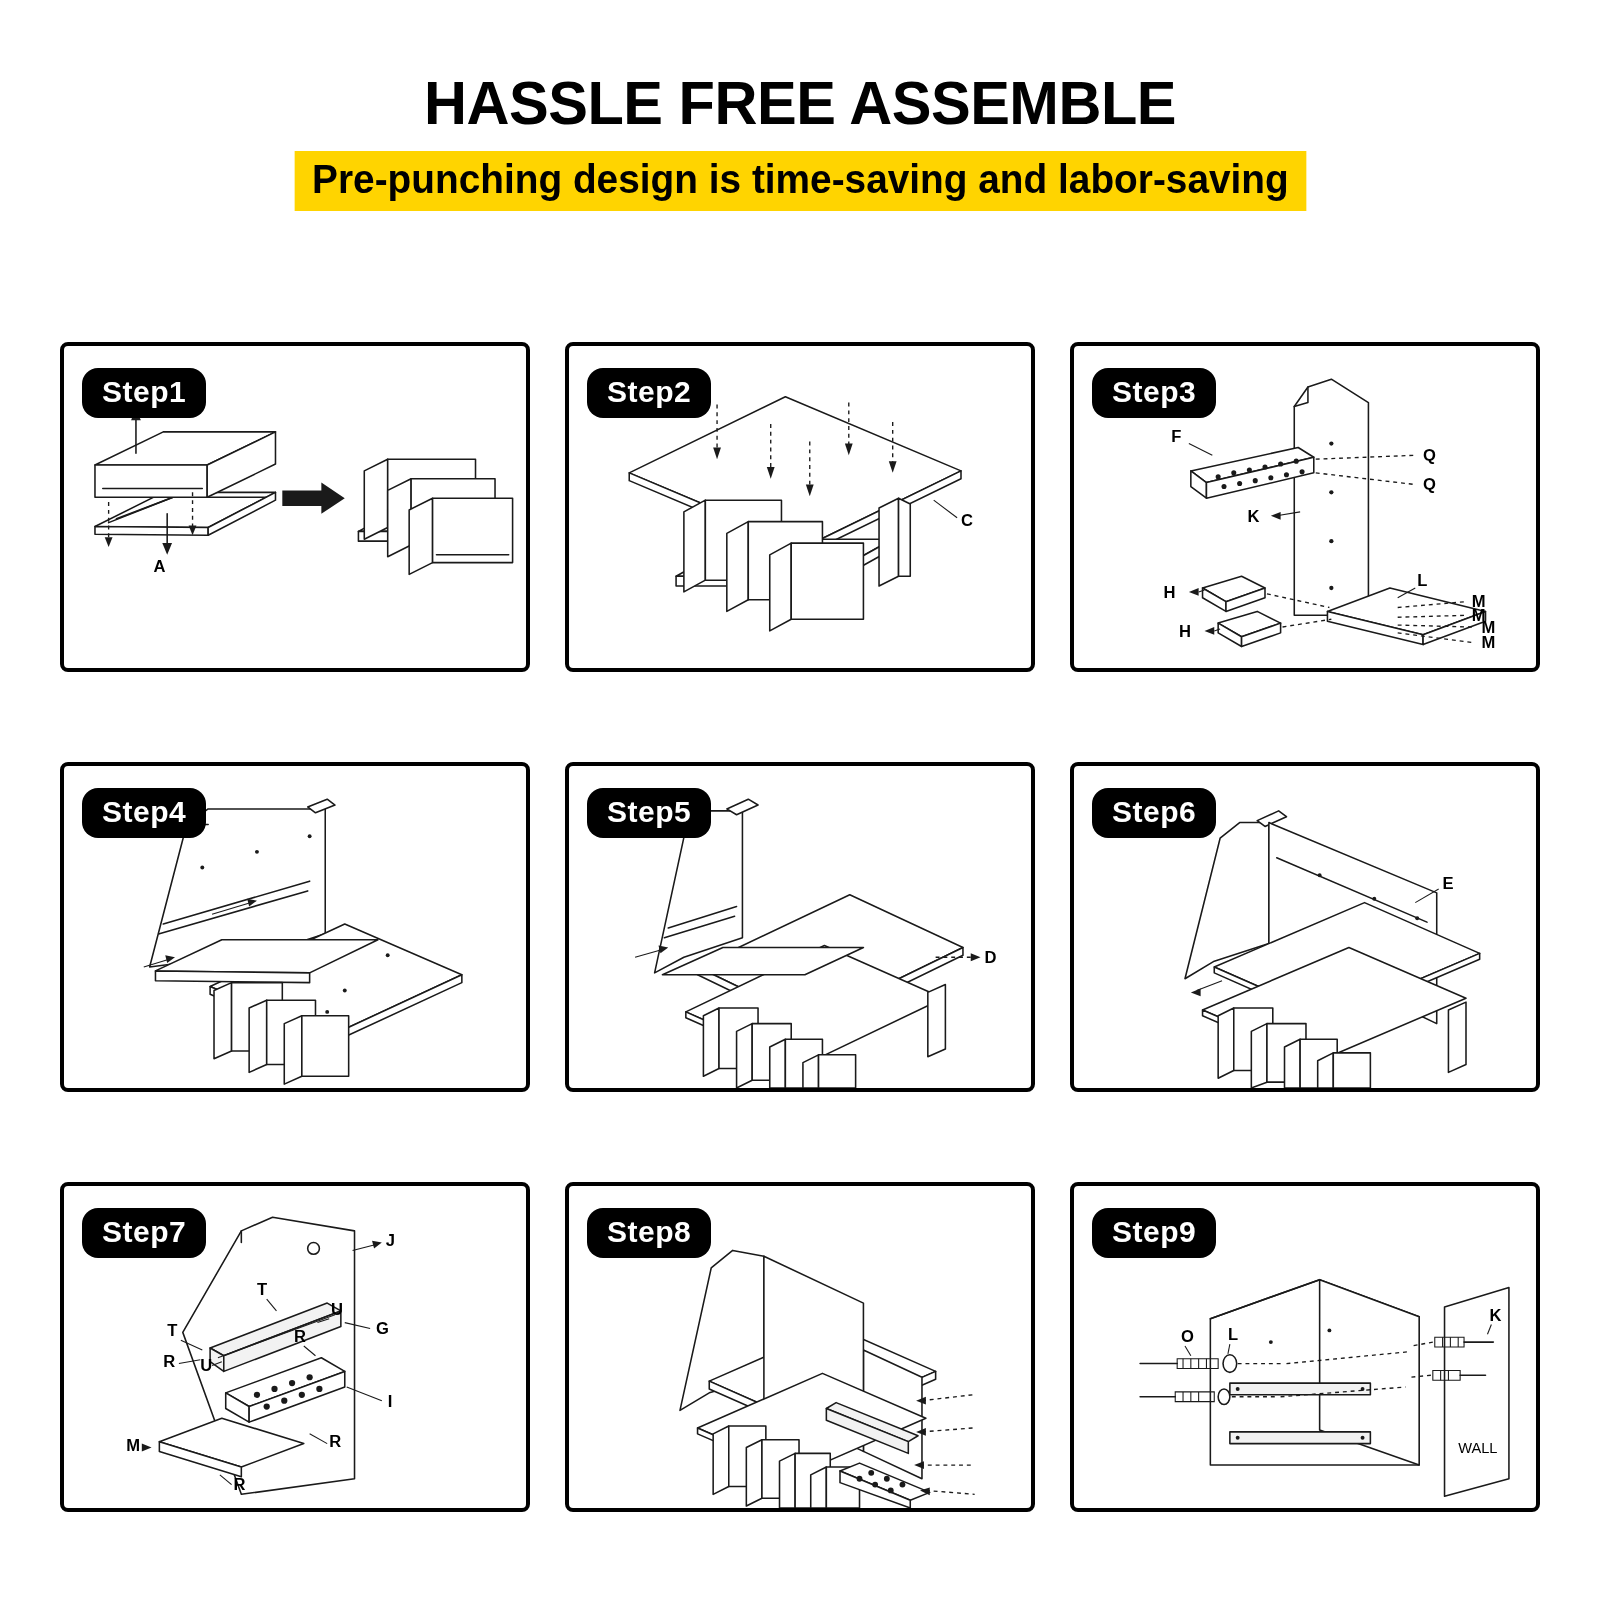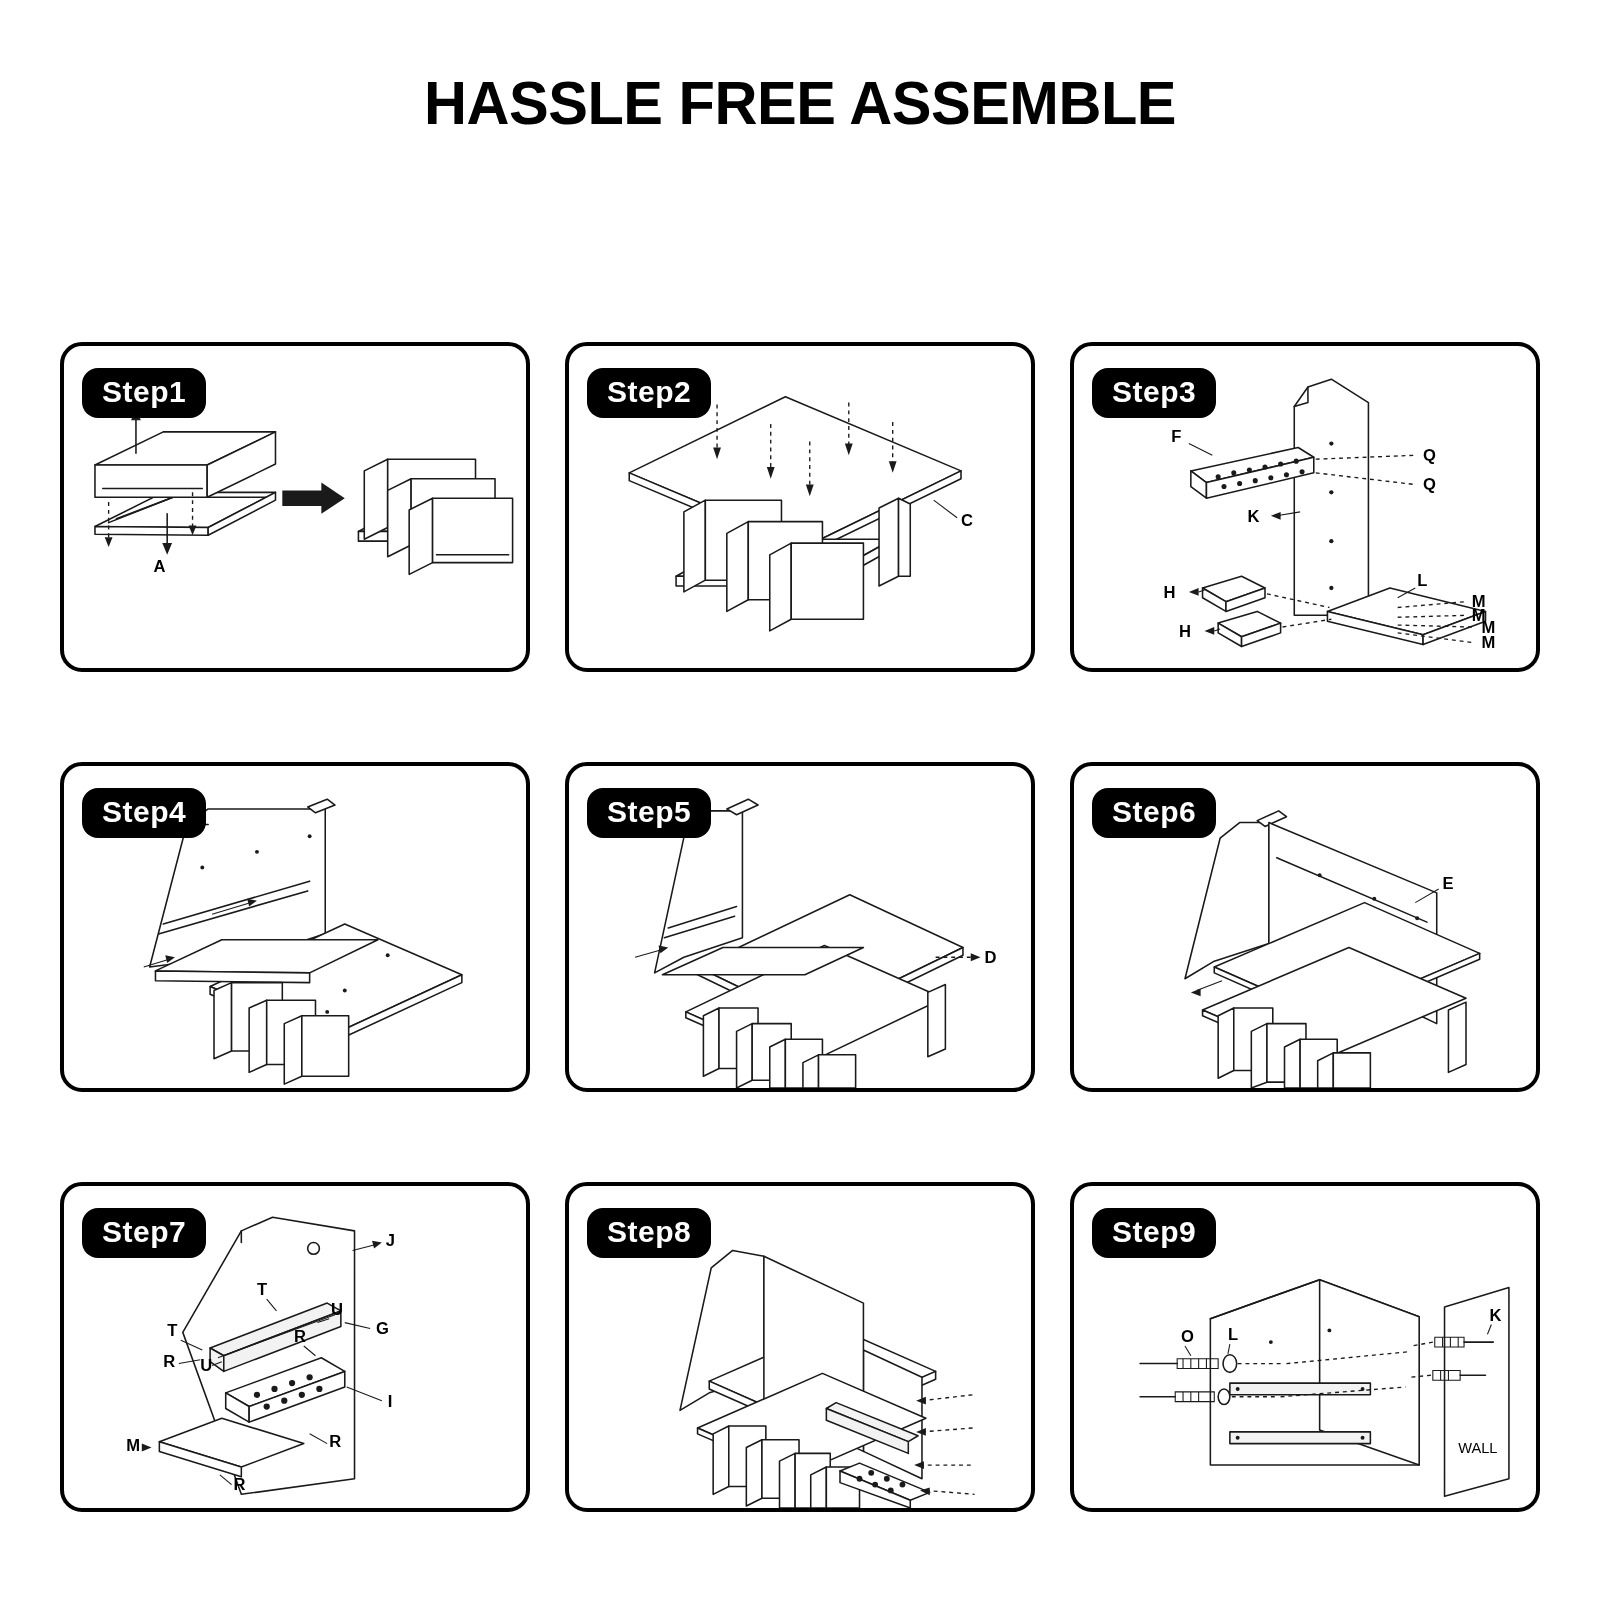--- a/index.html
+++ b/index.html
@@ -58,21 +58,21 @@
     width: 1480px;
     display: grid;
     grid-template-columns: repeat(3, 470px);
     grid-template-rows: repeat(3, 330px);
     column-gap: 35px;
     row-gap: 90px;
   }
   .step-card {
     position: relative;
     border: 4px solid #000;
-    border-radius: 22px;
+    border-radius: 8px;
     box-sizing: border-box;
     background: #fff;
     overflow: hidden;
   }
   .step-badge {
     position: absolute;
     top: 22px;
     left: 18px;
     background: #000;
     color: #fff;
@@ -102,20 +102,23 @@
   .lbl { font-family: "Liberation Sans", sans-serif; font-size: 17px; font-weight: bold; fill: #000; }
   .wall-lbl { font-family: "Liberation Sans", sans-serif; font-size: 15px; fill: #000; }
 </style>
 </head>
 <body>
 
 <div class="page">
 
   <div class="header">
     <h1 class="title">HASSLE FREE ASSEMBLE</h1>
+    <div class="subtitle-wrap">
+      <div class="subtitle">Pre-punching design is time-saving and labor-saving</div>
+    </div>
   </div>
 
   <div class="grid">
 
     <div class="step-card">
       <div class="step-badge">Step1</div>
       <div class="art">
         <svg viewBox="0 0 470 330" preserveAspectRatio="xMidYMid meet">
 
           <polygon class="fillw" points="30,185 100,150 215,150 146,186"></polygon>

